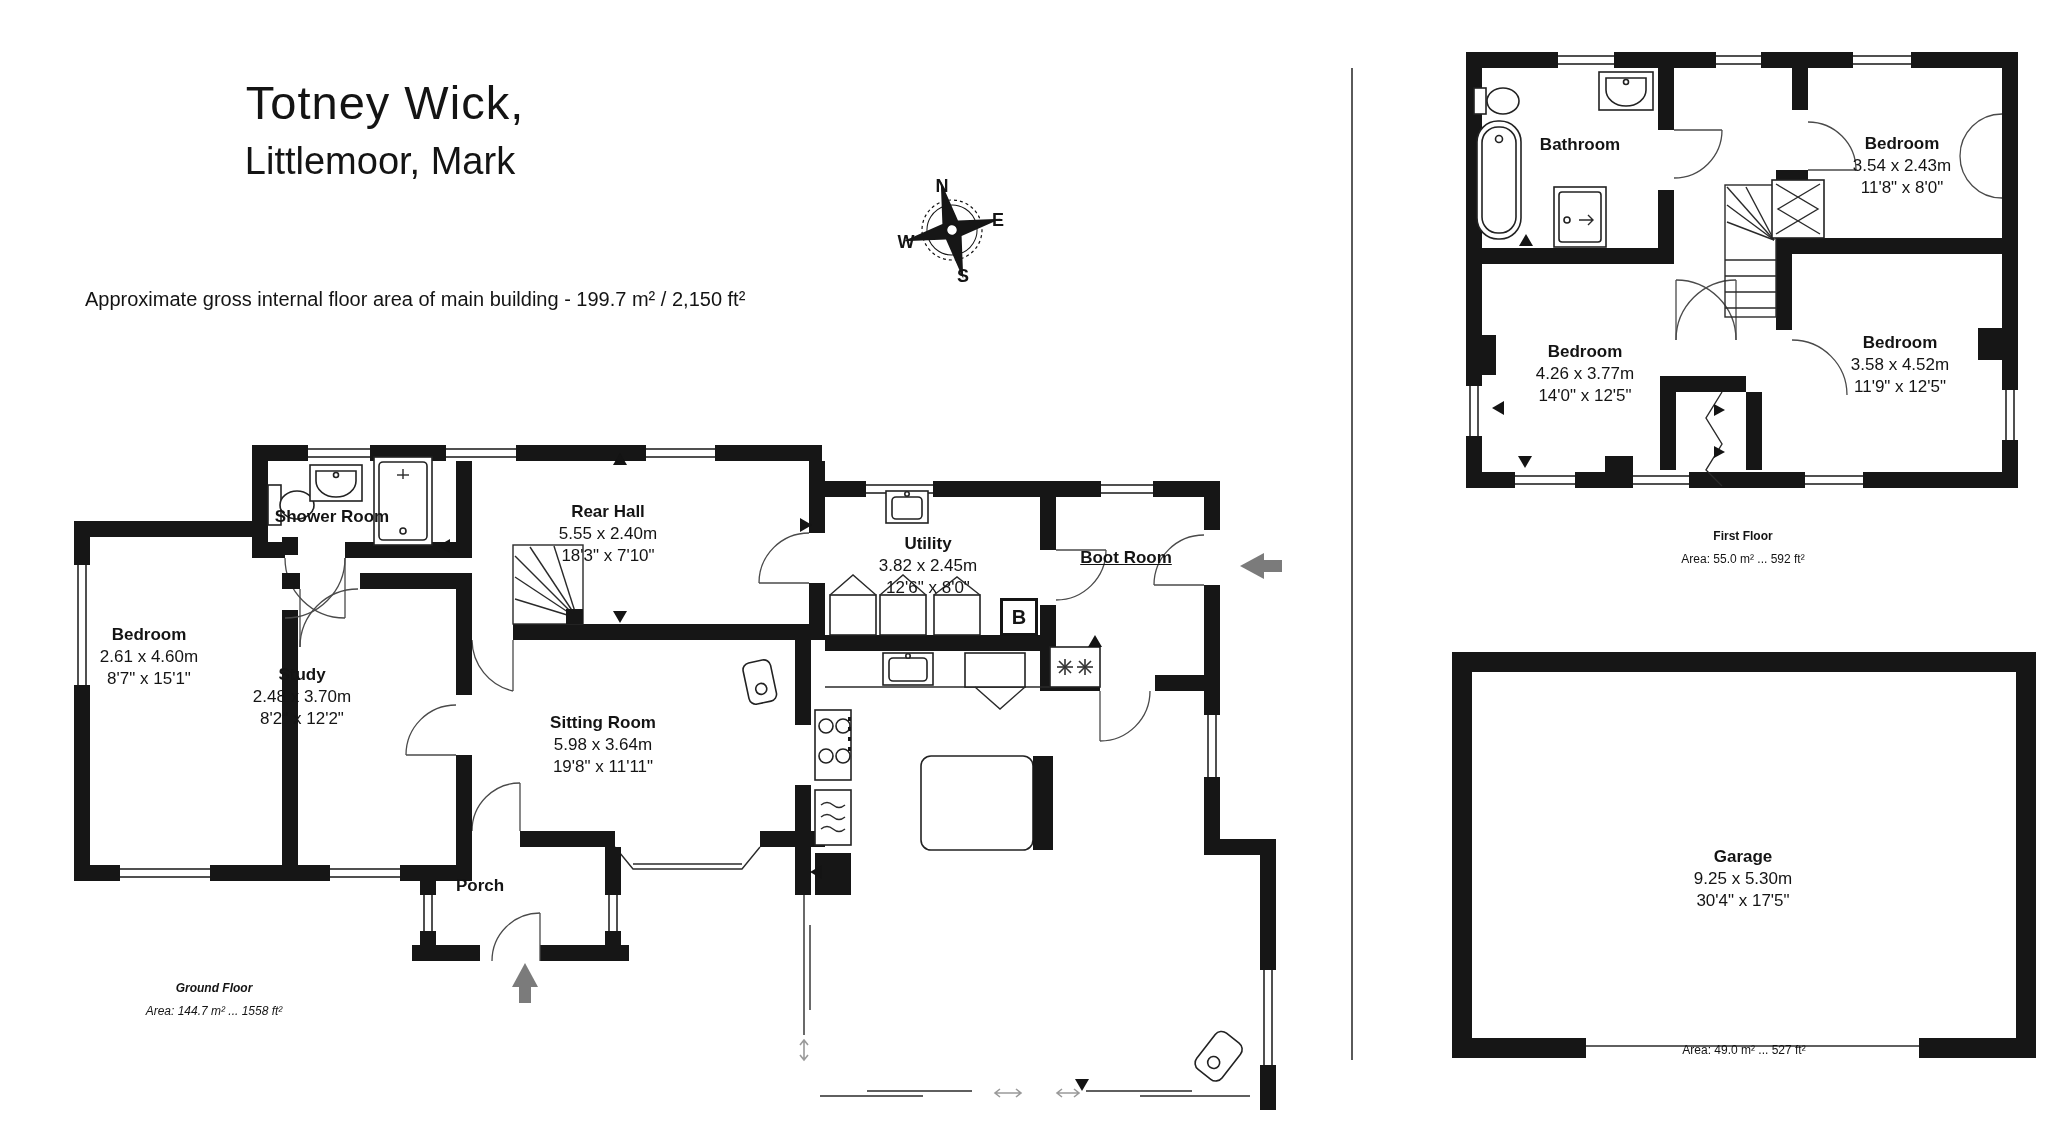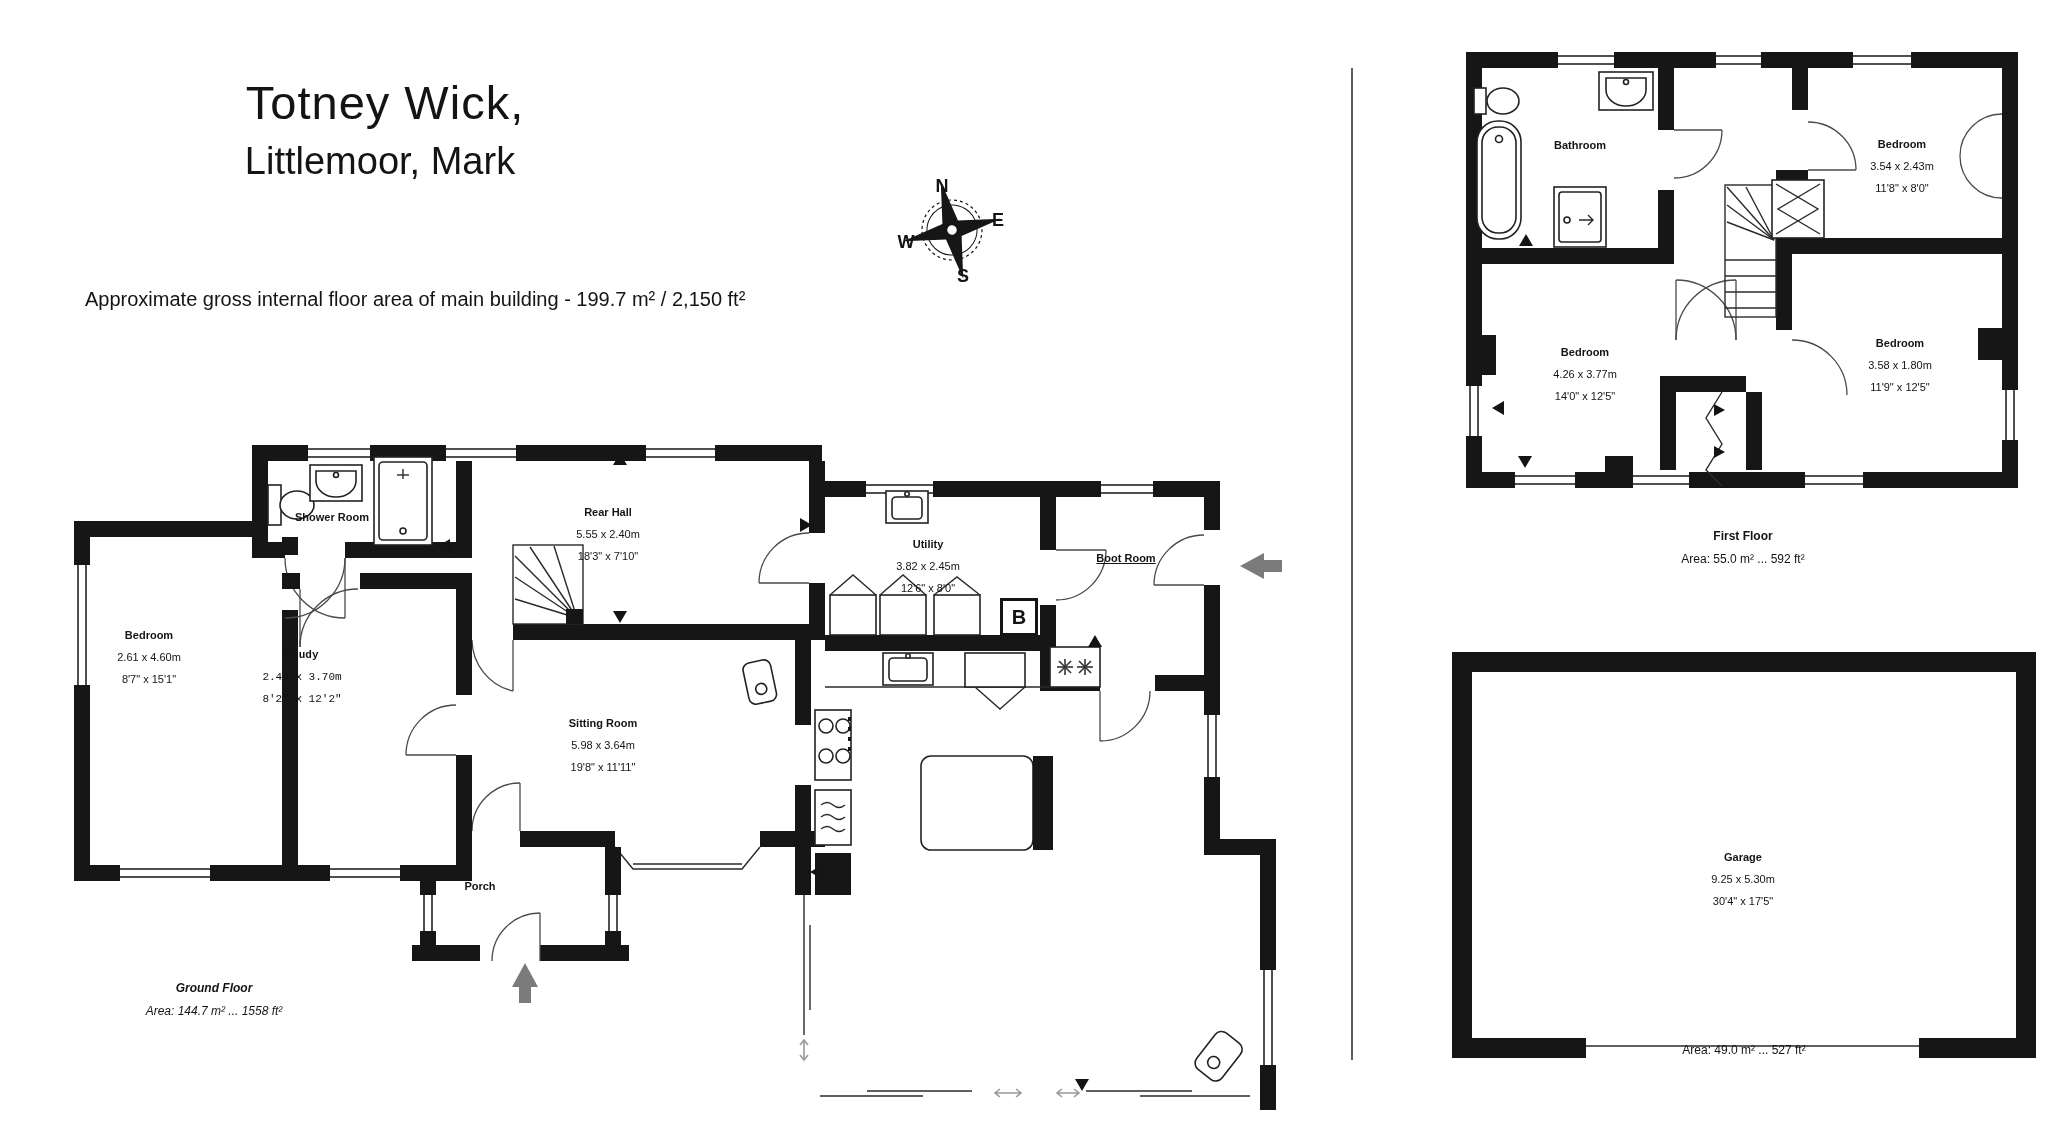--- a/index.html
+++ b/index.html
@@ -3,21 +3,21 @@
 <meta charset="utf-8">
 <style>
   html,body{margin:0;padding:0;background:#fff;}
   .page{position:relative;width:2048px;height:1129px;background:#ffffff;overflow:hidden;
         font-family:"Liberation Sans",sans-serif;color:#141414;}
   .abs{position:absolute;}
   .title1{font-size:47px;letter-spacing:1px;white-space:nowrap;transform:translateX(-50%);}
   .title2{font-size:38px;white-space:nowrap;transform:translateX(-50%);}
   .subtitle{font-size:20px;white-space:nowrap;}
   .rl{position:absolute;transform:translate(-50%,-50%);text-align:center;white-space:nowrap;
-      font-size:11px;line-height:22px;}
+      font-size:17px;line-height:22px;}
   .rl .nm{font-weight:bold;display:block;}
   .rl .dim{display:block;}
   .cap{position:absolute;transform:translate(-50%,-50%);text-align:center;white-space:nowrap;
        font-size:12px;line-height:23px;}
   .cap .nm{font-weight:bold;display:block;}
   .cap .ar{display:block;}
   .divider{position:absolute;width:2px;background:#5a5a5a;}
   .boiler{position:absolute;width:32px;height:32px;border:3px solid #141414;background:#fff;
           font-weight:bold;font-size:20px;display:flex;align-items:center;justify-content:center;}
   svg{position:absolute;overflow:visible;}
@@ -464,21 +464,21 @@
     <span class="dim">12'6" x 8'0"</span>
   </div>
   <div class="rl" style="left:1126px;top:558px;text-decoration:underline;">
     <span class="nm">Boot Room</span>
   </div>
   <div class="rl" style="left:149px;top:657px;">
     <span class="nm">Bedroom</span>
     <span class="dim">2.61 x 4.60m</span>
     <span class="dim">8'7" x 15'1"</span>
   </div>
-  <div class="rl" style="left:302px;top:677px;font-family:Liberation Mono, monospace;">
+  <div class="rl" style="left:302px;top:697px;">
     <span class="nm">Study</span>
     <span class="dim">2.48 x 3.70m</span>
     <span class="dim">8'2" x 12'2"</span>
   </div>
   <div class="rl" style="left:603px;top:745px;">
     <span class="nm">Sitting Room</span>
     <span class="dim">5.98 x 3.64m</span>
     <span class="dim">19'8" x 11'11"</span>
   </div>
   <div class="rl" style="left:480px;top:886px;">
@@ -500,21 +500,21 @@
     <span class="dim">3.54 x 2.43m</span>
     <span class="dim">11'8" x 8'0"</span>
   </div>
   <div class="rl" style="left:1585px;top:374px;">
     <span class="nm">Bedroom</span>
     <span class="dim">4.26 x 3.77m</span>
     <span class="dim">14'0" x 12'5"</span>
   </div>
   <div class="rl" style="left:1900px;top:365px;">
     <span class="nm">Bedroom</span>
-    <span class="dim">3.58 x 1.80m</span>
+    <span class="dim">3.58 x 4.52m</span>
     <span class="dim">11'9" x 12'5"</span>
   </div>
   <div class="cap" style="left:1743px;top:548px;">
     <span class="nm">First Floor</span>
     <span class="ar">Area: 55.0 m² ... 592 ft²</span>
   </div>
 
   <div class="rl" style="left:1743px;top:879px;">
     <span class="nm">Garage</span>
     <span class="dim">9.25 x 5.30m</span>

